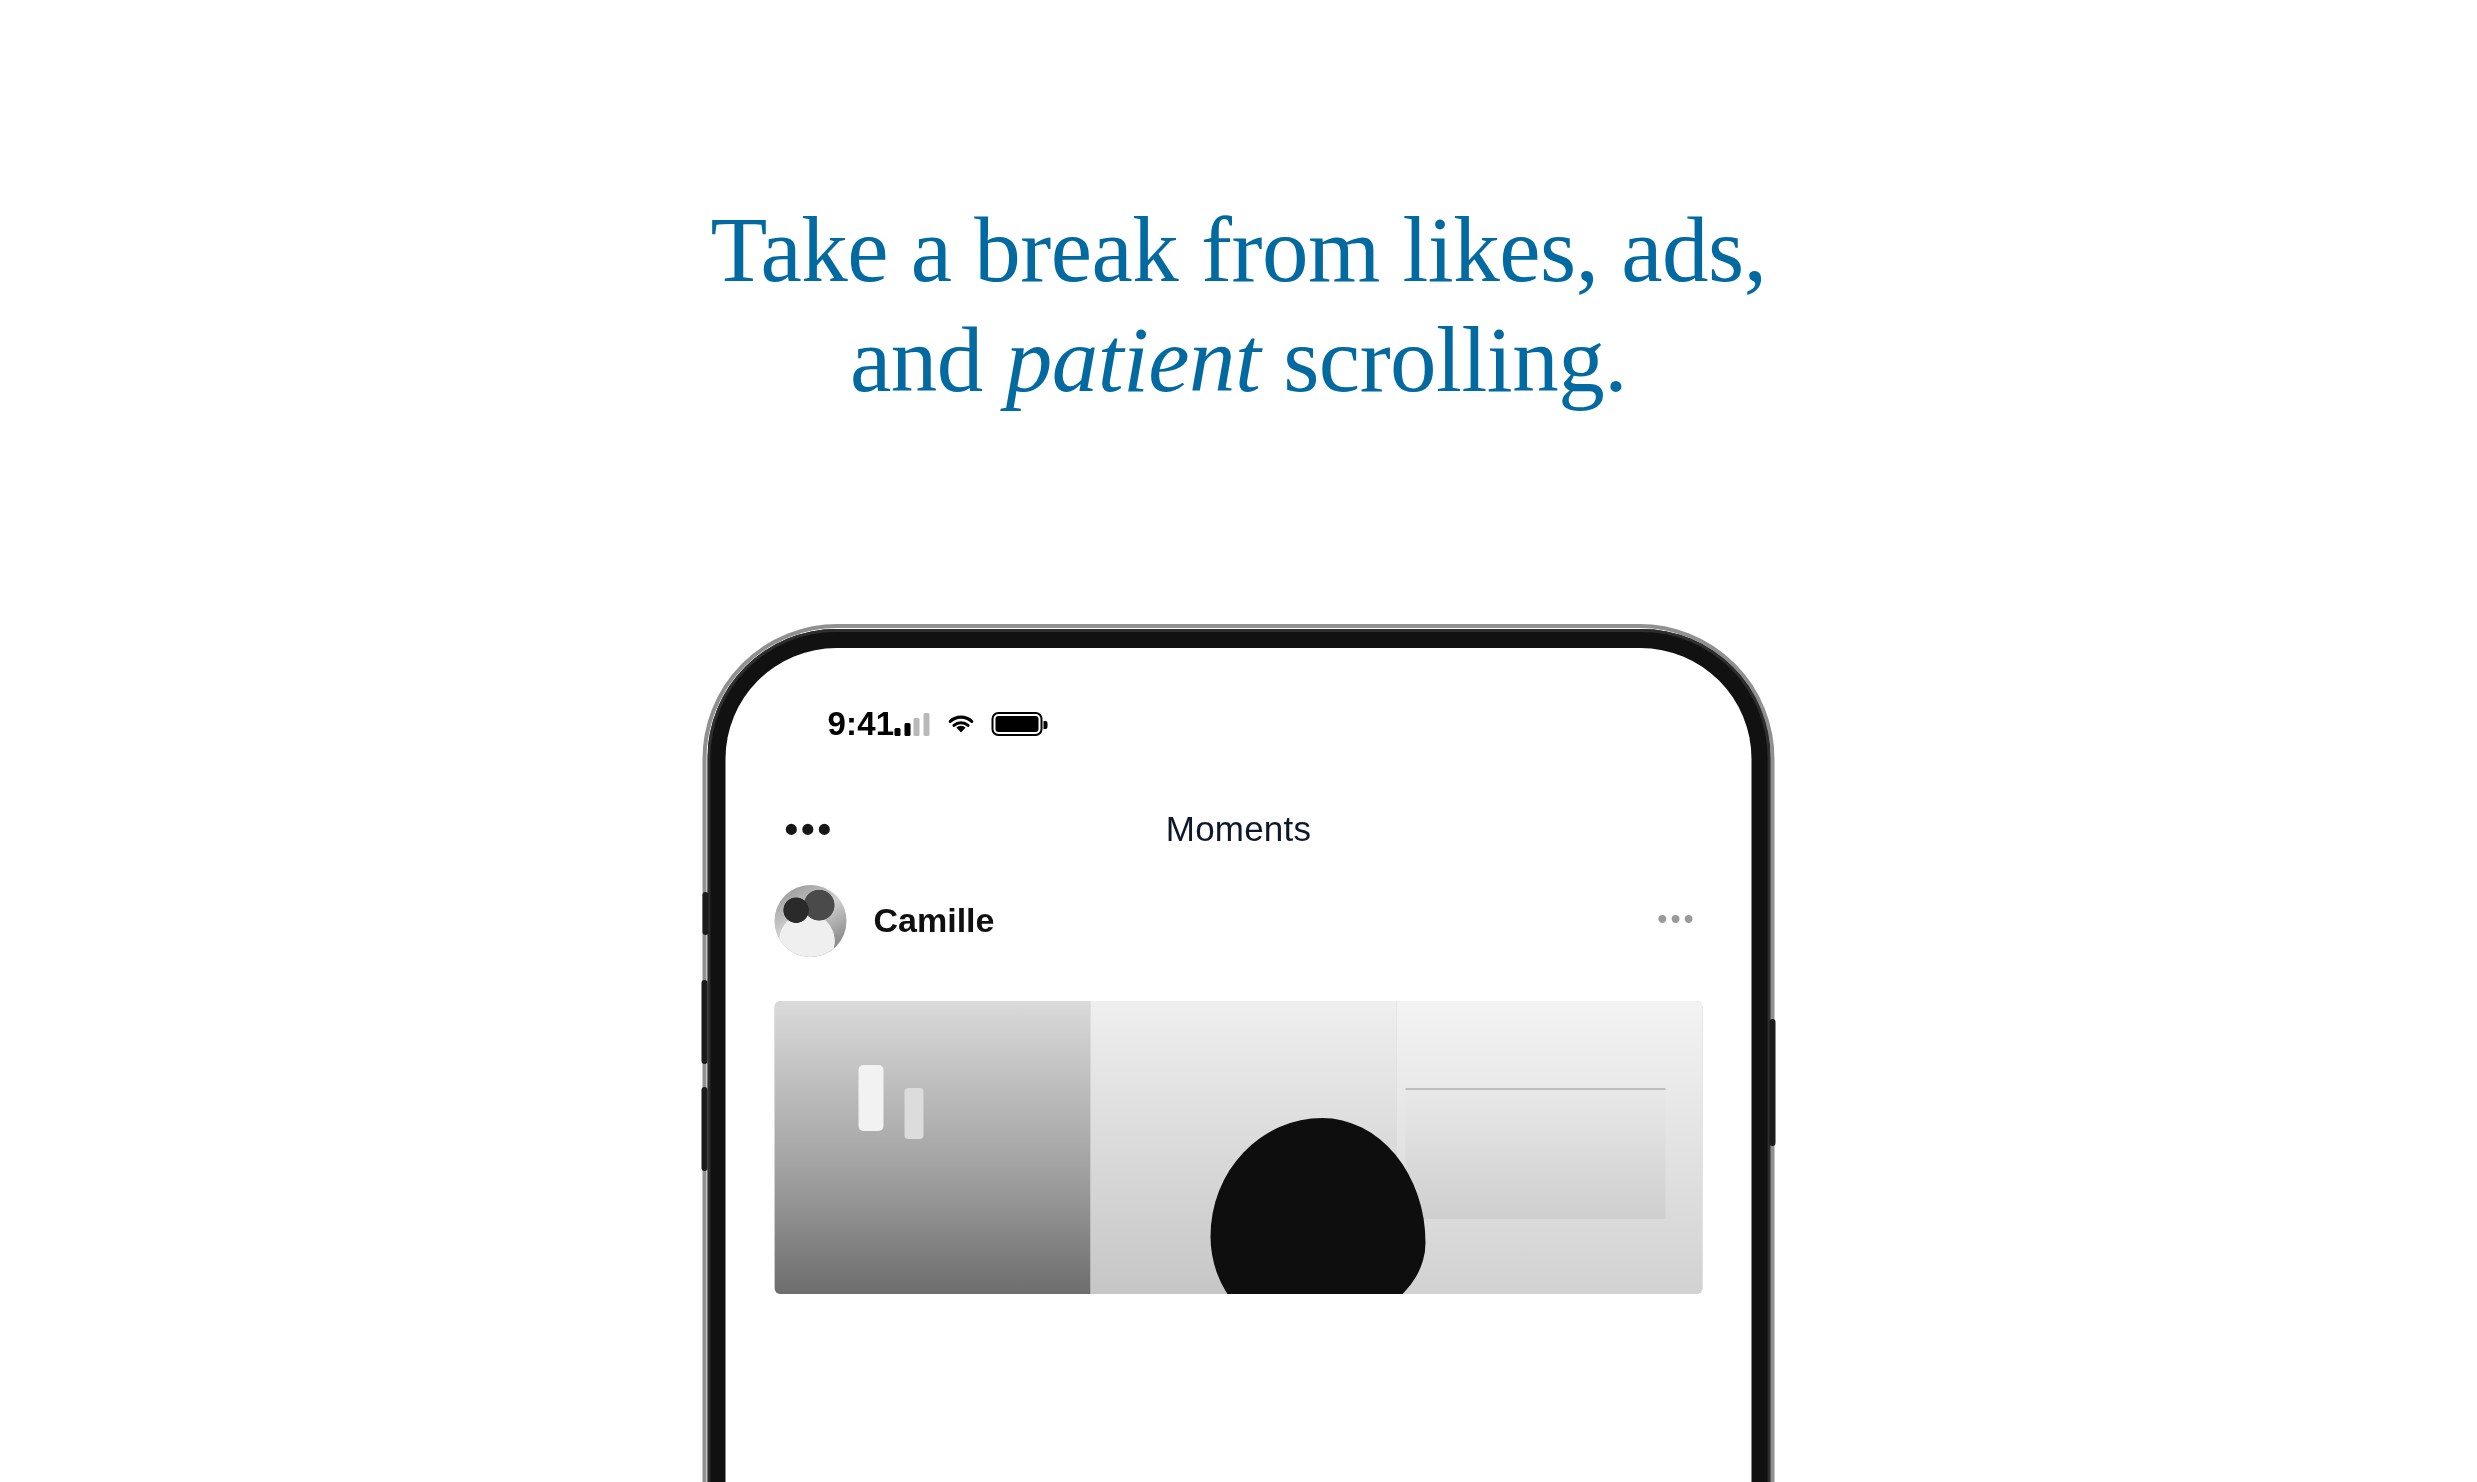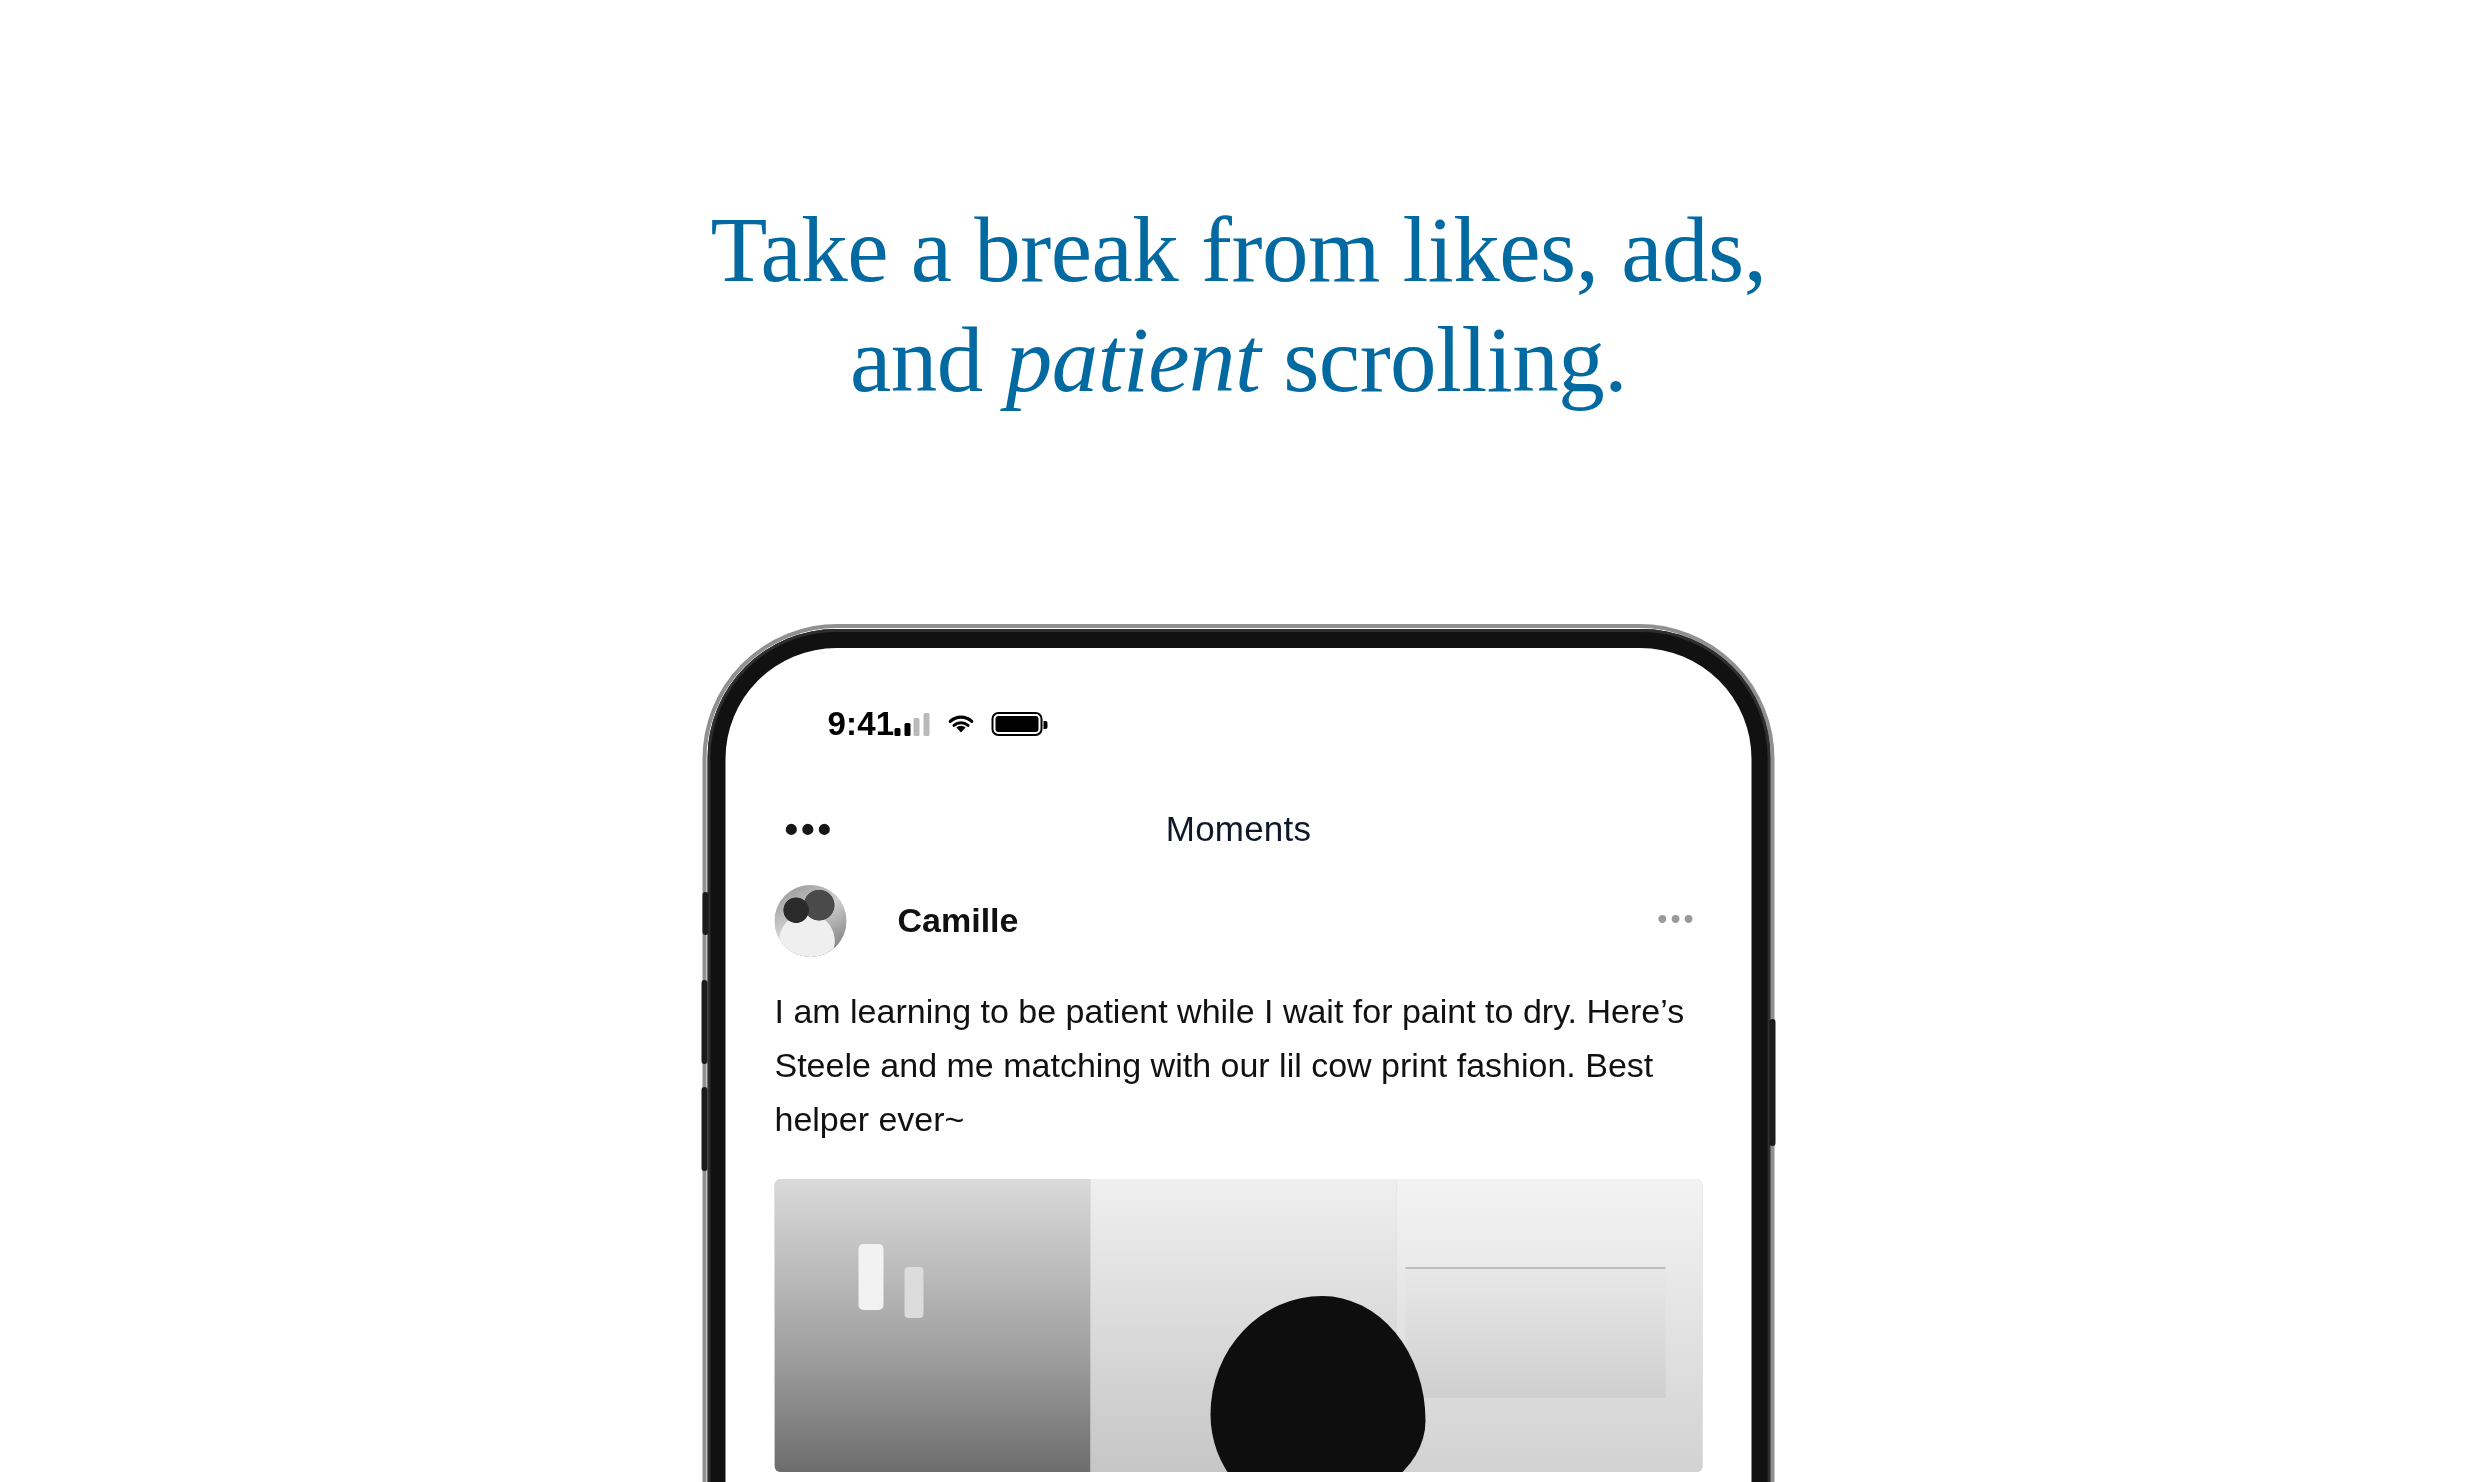--- a/index.html
+++ b/index.html
@@ -191,21 +191,20 @@
     top: 226px;
     left: 0;
     width: 100%;
   }
   .post-head {
     display: flex;
     align-items: center;
     padding: 0 49px;
     height: 94px;
     position: relative;
-    gap: 24px;
   }
   .avatar {
     width: 72px;
     height: 72px;
     border-radius: 50%;
     overflow: hidden;
     flex: 0 0 auto;
     background: #d8d8d8;
     position: relative;
   }
@@ -341,21 +340,20 @@
       </div>
 
       <div class="post">
         <div class="post-head">
           <span class="avatar">
               <span class="a1"></span>
             </span>
           <span class="post-author">Camille</span>
           <span class="post-more">•••</span>
         </div>
-        <div class="post-body">I am learning to be patient while I wait for paint to dry. Here’s Steele and me matching with our lil cow print fashion. Best helper ever~</div>
         <div class="post-image">
           <span class="ph-left"></span>
           <span class="ph-mid"></span>
           <span class="ph-right"></span>
           <span class="bottle"></span>
           <span class="bottle2"></span>
           <span class="cabinet"></span>
           <span class="blob"></span>
         </div>
       </div>

